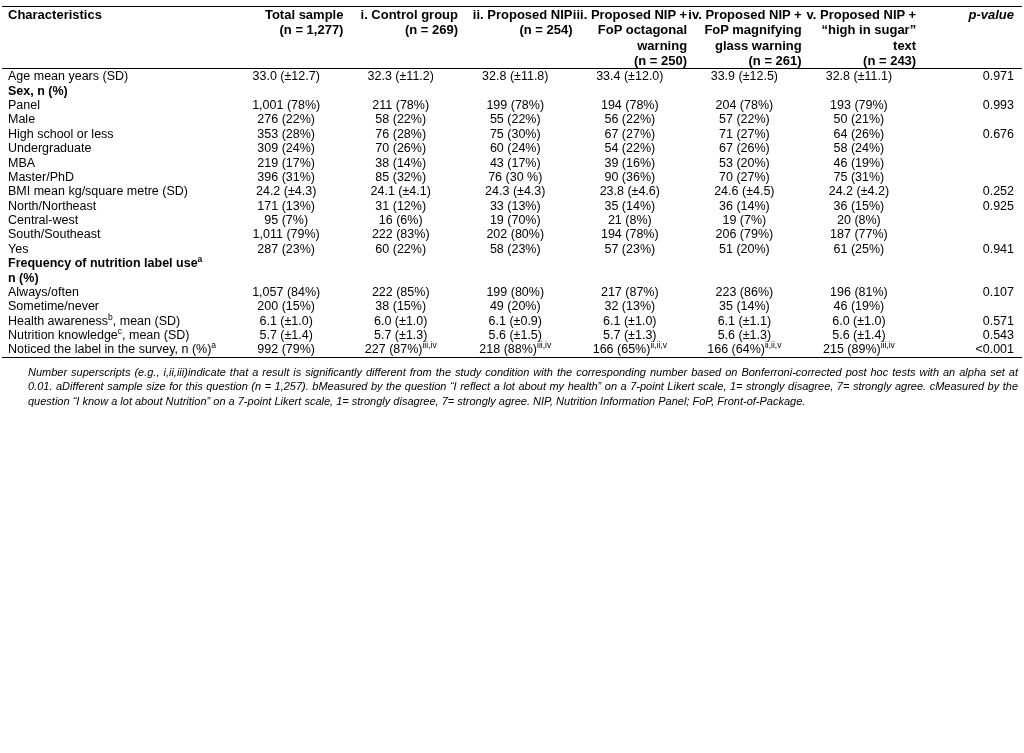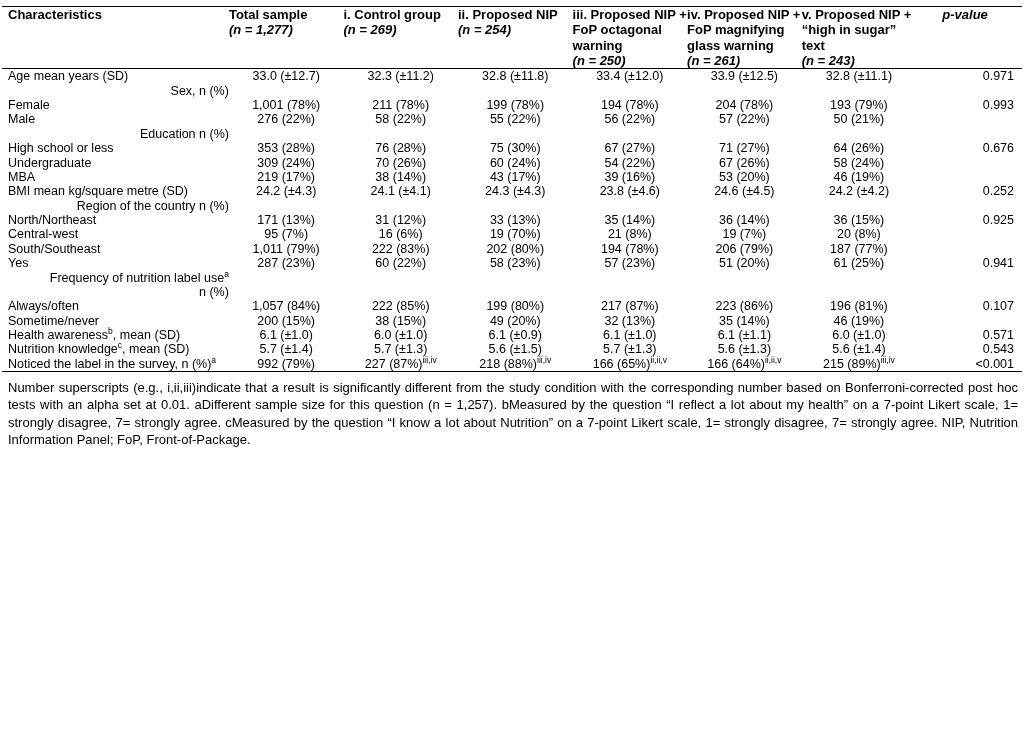--- a/index.html
+++ b/index.html
@@ -44,25 +44,26 @@
     padding-bottom: 6px;
     padding-top: 6px;
   }
   thead th.c-char {
     text-align: left;
     vertical-align: top;
     padding-left: 6px;
     width: 200px;
   }
   thead th.c-num {
-    text-align: left;
+    text-align: right;
     vertical-align: top;
     width: 104px;
   }
   thead th.c-p {
+    text-align: right;
     vertical-align: top;
     padding-right: 8px;
     width: 88px;
     font-style: italic;
   }
   thead th .sub {
     display: block;
     font-weight: bold;
   }
   tbody td {
@@ -76,31 +77,32 @@
     padding-left: 6px;
   }
   tbody td.val {
     text-align: center;
   }
   tbody td.pval {
     text-align: right;
     padding-right: 8px;
   }
   tbody tr.grouphdr td.lbl {
-    font-weight: normal;
-    text-align: right;
-  }
-  .ital { font-style: italic; }
+    font-weight: bold;
+  }
+  .ital { }
   sup { font-size: 8.5px; vertical-align: super; line-height: 0; }
   .note {
     margin-top: 7px;
     padding: 0 4px 0 6px;
-    font-size: 13px;
+    font-size: 11px;
+    font-style: italic;
     line-height: 1.32;
     text-align: justify;
+    margin-left: 20px;
   }
   .hdr-line2 { white-space: nowrap; }
 </style>
 </head>
 <body>
 
 <div class="page">
 
   <table class="tbl">
     <thead>
@@ -152,47 +154,37 @@
           <td class="lbl"><span>Sex, n (%)</span></td>
           <td class="val"></td>
           <td class="val"></td>
           <td class="val"></td>
           <td class="val"></td>
           <td class="val"></td>
           <td class="val"></td>
           <td class="pval"></td>
         </tr>
         <tr>
-          <td class="lbl"><span>Female</span></td>
+          <td class="lbl"><span>Panel</span></td>
           <td class="val">1,001 (78%)</td>
           <td class="val">211 (78%)</td>
           <td class="val">199 (78%)</td>
           <td class="val">194 (78%)</td>
           <td class="val">204 (78%)</td>
           <td class="val">193 (79%)</td>
           <td class="pval">0.993</td>
         </tr>
         <tr>
           <td class="lbl"><span>Male</span></td>
           <td class="val">276 (22%)</td>
           <td class="val">58 (22%)</td>
           <td class="val">55 (22%)</td>
           <td class="val">56 (22%)</td>
           <td class="val">57 (22%)</td>
           <td class="val">50 (21%)</td>
-          <td class="pval"></td>
-        </tr>
-        <tr class="grouphdr">
-          <td class="lbl"><span>Education n (%)</span></td>
-          <td class="val"></td>
-          <td class="val"></td>
-          <td class="val"></td>
-          <td class="val"></td>
-          <td class="val"></td>
-          <td class="val"></td>
           <td class="pval"></td>
         </tr>
         <tr>
           <td class="lbl"><span>High school or less</span></td>
           <td class="val">353 (28%)</td>
           <td class="val">76 (28%)</td>
           <td class="val">75 (30%)</td>
           <td class="val">67 (27%)</td>
           <td class="val">71 (27%)</td>
           <td class="val">64 (26%)</td>
@@ -212,38 +204,38 @@
           <td class="lbl"><span>MBA</span></td>
           <td class="val">219 (17%)</td>
           <td class="val">38 (14%)</td>
           <td class="val">43 (17%)</td>
           <td class="val">39 (16%)</td>
           <td class="val">53 (20%)</td>
           <td class="val">46 (19%)</td>
           <td class="pval"></td>
         </tr>
         <tr>
+          <td class="lbl"><span>Master/PhD</span></td>
+          <td class="val">396 (31%)</td>
+          <td class="val">85 (32%)</td>
+          <td class="val">76 (30 %)</td>
+          <td class="val">90 (36%)</td>
+          <td class="val">70 (27%)</td>
+          <td class="val">75 (31%)</td>
+          <td class="pval"></td>
+        </tr>
+        <tr>
           <td class="lbl"><span>BMI mean kg/square metre (SD)</span></td>
           <td class="val">24.2 (±4.3)</td>
           <td class="val">24.1 (±4.1)</td>
           <td class="val">24.3 (±4.3)</td>
           <td class="val">23.8 (±4.6)</td>
           <td class="val">24.6 (±4.5)</td>
           <td class="val">24.2 (±4.2)</td>
           <td class="pval">0.252</td>
-        </tr>
-        <tr class="grouphdr">
-          <td class="lbl"><span>Region of the country n (%)</span></td>
-          <td class="val"></td>
-          <td class="val"></td>
-          <td class="val"></td>
-          <td class="val"></td>
-          <td class="val"></td>
-          <td class="val"></td>
-          <td class="pval"></td>
         </tr>
         <tr>
           <td class="lbl"><span>North/Northeast</span></td>
           <td class="val">171 (13%)</td>
           <td class="val">31 (12%)</td>
           <td class="val">33 (13%)</td>
           <td class="val">35 (14%)</td>
           <td class="val">36 (14%)</td>
           <td class="val">36 (15%)</td>
           <td class="pval">0.925</td>

